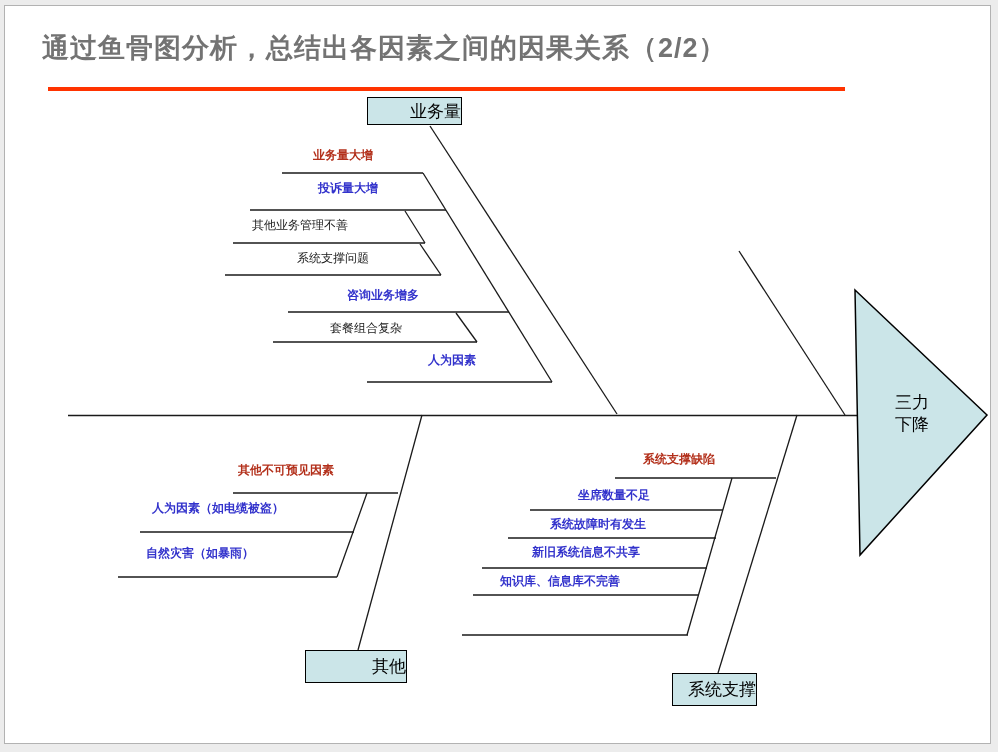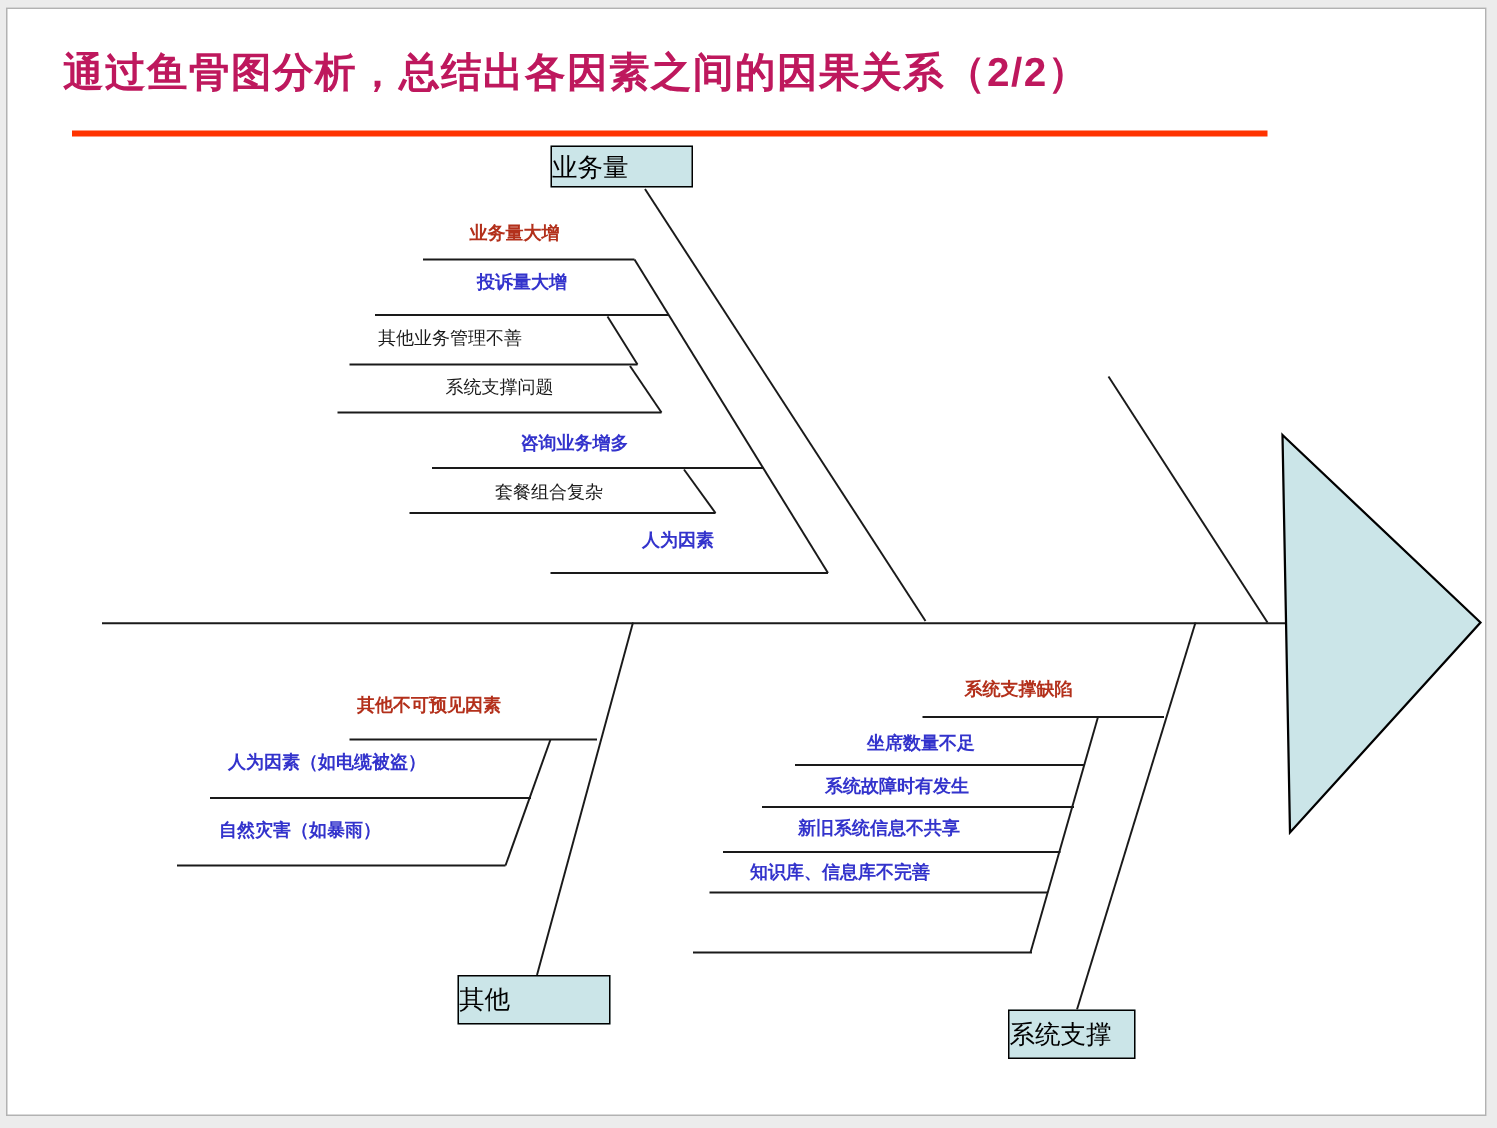--- a/index.html
+++ b/index.html
@@ -14,38 +14,38 @@
   .stage{
     position:relative;width:998px;height:752px;background:#ececec;
     font-family:"Liberation Sans",sans-serif;overflow:hidden;
   }
   .slide{
     position:absolute;left:4px;top:5px;width:987px;height:739px;
     background:#ffffff;border:1px solid #b2b2b2;box-sizing:border-box;
   }
   .title{
     position:absolute;left:42px;top:30px;width:900px;
-    font-size:27px;font-weight:700;color:#be185d;white-space:nowrap;letter-spacing:1px;
+    font-size:27px;font-weight:700;color:#737373;white-space:nowrap;letter-spacing:1px;
   }
   .title-rule{
     position:absolute;left:48px;top:87px;width:797px;height:4px;
     background:var(--accent-underline);
   }
   svg.lines{position:absolute;left:0;top:0;}
   svg.lines line{stroke:var(--line-color);stroke-width:1.3;}
   .lbl{
     position:absolute;font-size:12px;font-weight:700;line-height:18px;
     white-space:nowrap;
   }
   .lbl.red{color:var(--red-label);}
   .lbl.blue{color:var(--blue-label);}
   .lbl.black{color:var(--black-label);font-weight:400;}
   .cat-box{
     position:absolute;background:var(--box-fill);border:1.5px solid #000;
-    box-sizing:border-box;display:flex;align-items:center;justify-content:flex-start;
+    box-sizing:border-box;display:flex;align-items:center;justify-content:flex-end;
     font-size:17px;color:#000;
   }
   .effect-label{
     position:absolute;left:874px;top:392px;width:76px;text-align:center;
     font-size:17px;line-height:22px;color:#000;white-space:pre-line;
   }
 </style>
 </head>
 <body>
 
@@ -95,20 +95,22 @@
   <div class="cat-box" style="left:367px;top:97px;width:95px;height:28px">
     <span>业务量</span>
   </div>
   <div class="cat-box" style="left:305px;top:650px;width:102px;height:33px">
     <span>其他</span>
   </div>
   <div class="cat-box" style="left:672px;top:673px;width:85px;height:33px">
     <span>系统支撑</span>
   </div>
 
+  <div class="effect-label">三力
+下降</div>
 
   <div class="lbl red" style="left:313px;top:146px">业务量大增</div>
   <div class="lbl blue" style="left:318px;top:179px">投诉量大增</div>
   <div class="lbl black" style="left:252px;top:216px">其他业务管理不善</div>
   <div class="lbl black" style="left:297px;top:249px">系统支撑问题</div>
   <div class="lbl blue" style="left:347px;top:286px">咨询业务增多</div>
   <div class="lbl black" style="left:330px;top:319px">套餐组合复杂</div>
   <div class="lbl blue" style="left:428px;top:351px">人为因素</div>
 
   <div class="lbl red" style="left:238px;top:461px">其他不可预见因素</div>

